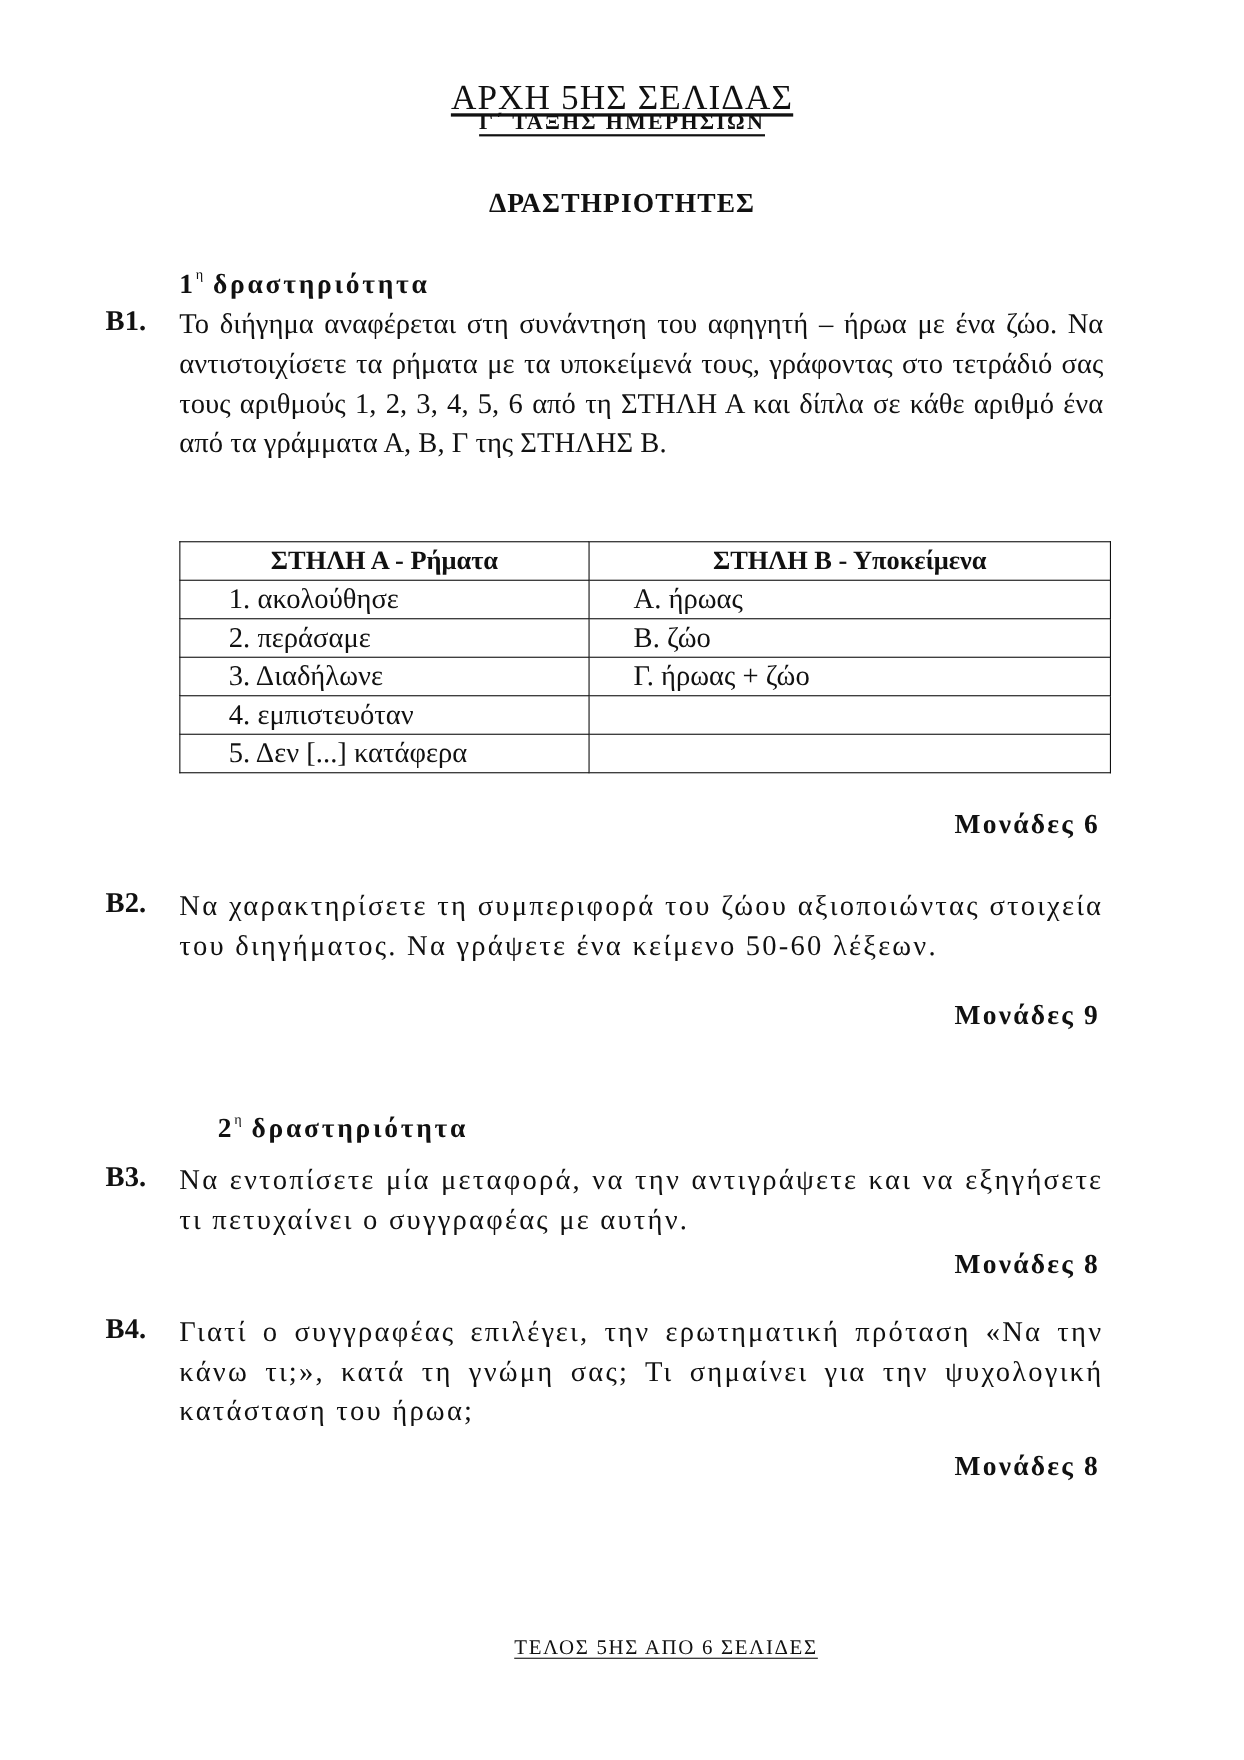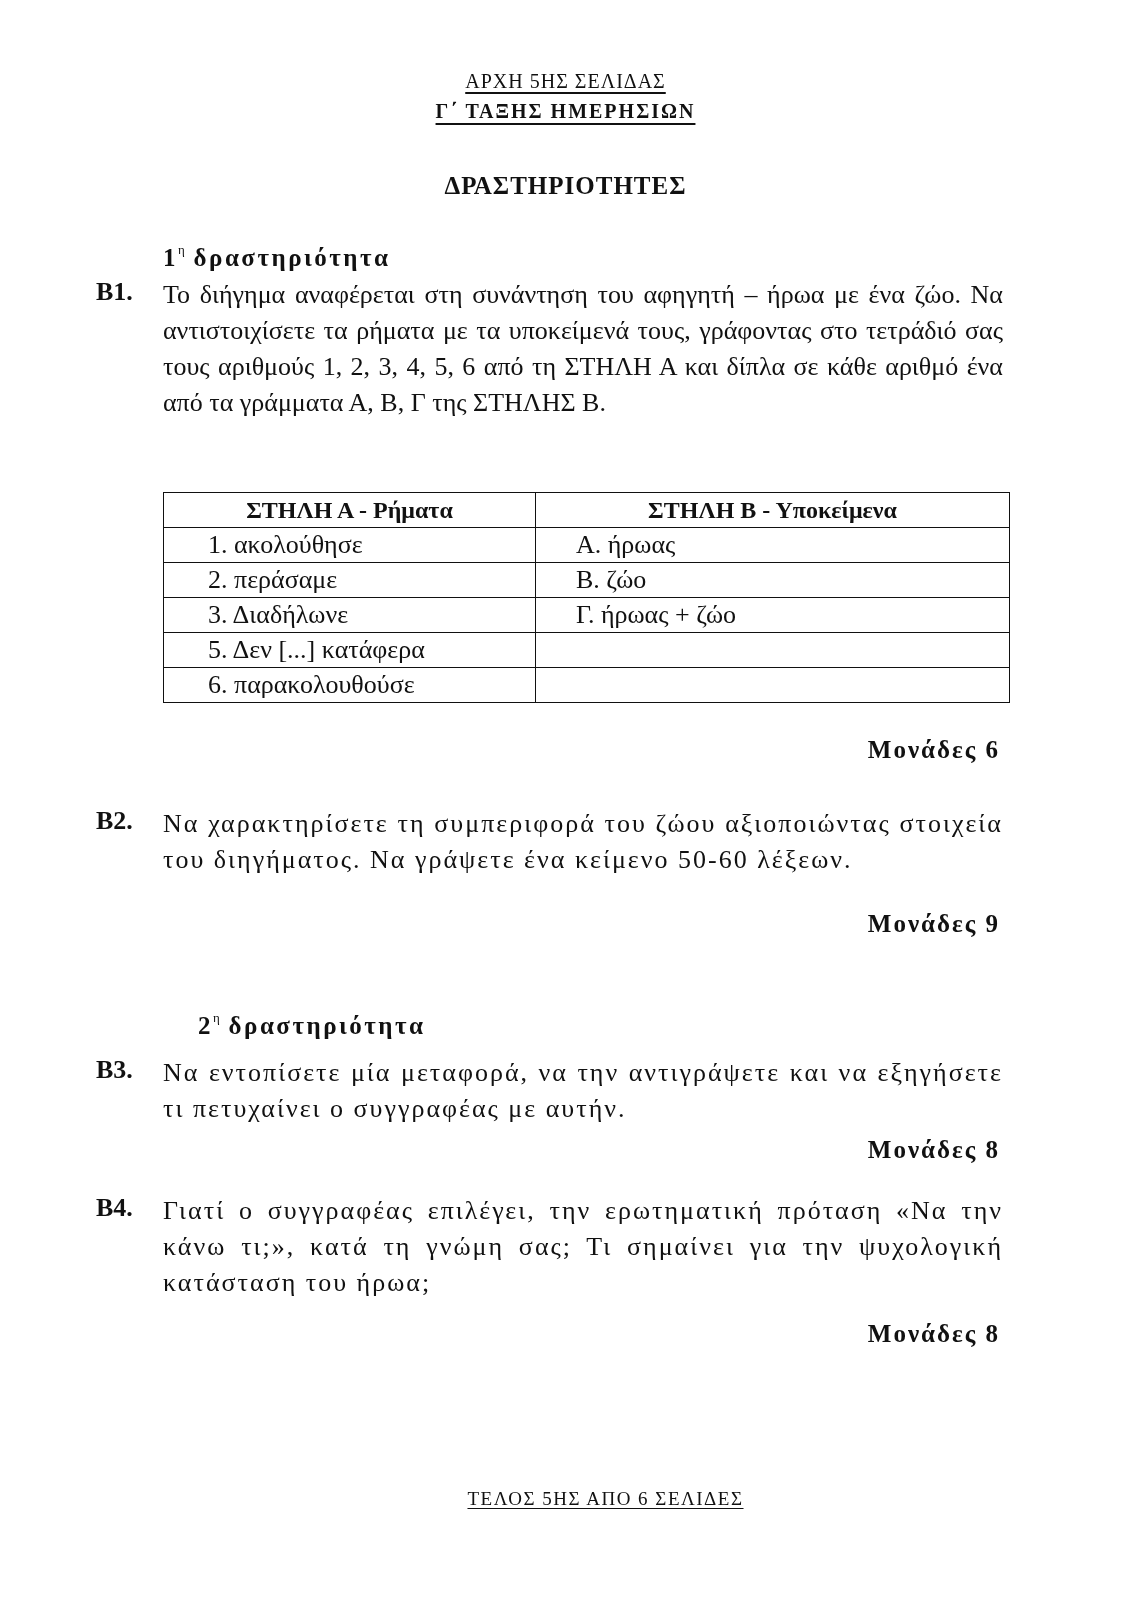--- a/index.html
+++ b/index.html
@@ -2,21 +2,21 @@
 <html><head>
   <meta charset="utf-8">
   <style>
     html, body { margin: 0; padding: 0; background: #ffffff; }
     body {
       width: 1131px; height: 1600px; position: relative; overflow: hidden;
       font-family: "Liberation Serif", "DejaVu Serif", serif; color: #111;
     }
     .abs { position: absolute; }
     .center { left: 0; width: 1131px; text-align: center; }
-    .hdr-top { top: 70px; font-size: 20px; letter-spacing: 1px; text-decoration: underline; text-underline-offset: 4px; }
+    .hdr-top { top: 70px; font-size: 32px; letter-spacing: 1px; text-decoration: underline; text-underline-offset: 4px; }
     .hdr-class { top: 100px; font-size: 20px; font-weight: bold; letter-spacing: 2px; text-decoration: underline; text-underline-offset: 5px; }
     .hdr-section { top: 172px; font-size: 25px; font-weight: bold; letter-spacing: 1px; }
     .activity { left: 163px; font-size: 25px; font-weight: bold; letter-spacing: 2.5px; }
     .activity sup { font-size: 13px; font-weight: normal; letter-spacing: 0; vertical-align: 12px; }
     .q-label { left: 96px; font-size: 26px; font-weight: bold; }
     .q-text { left: 163px; width: 840px; font-size: 26px; line-height: 36px; text-align: justify; }
     .q-text b { font-weight: normal; }
     .spaced { letter-spacing: 2px; }
     .points { right: 131px; font-size: 25px; font-weight: bold; letter-spacing: 2px; text-align: right; }
     table.match {
@@ -66,25 +66,25 @@
     </tr>
     <tr>
       <td>2. περάσαμε</td>
       <td class="colB">Β. ζώο</td>
     </tr>
     <tr>
       <td>3. Διαδήλωνε</td>
       <td class="colB">Γ. ήρωας + ζώο</td>
     </tr>
     <tr>
-      <td>5. Δεν [...] κατάφερα</td>
+      <td>4. εμπιστευόταν</td>
       <td class="colB"></td>
     </tr>
     <tr>
-      <td>6. παρακολουθούσε</td>
+      <td>5. Δεν [...] κατάφερα</td>
       <td class="colB"></td>
     </tr>
   </tbody>
 </table>
 <div class="abs points" style="top:736px;">Μονάδες 6</div>
 
 <div class="abs q-label" style="top:806px;">Β2.</div>
 <div class="abs q-text spaced" style="top:806px;">Να χαρακτηρίσετε τη συμπεριφορά του ζώου αξιοποιώντας στοιχεία του διηγήματος. Να γράψετε ένα κείμενο 50-60 λέξεων.</div>
 <div class="abs points" style="top:910px;">Μονάδες 9</div>
 

